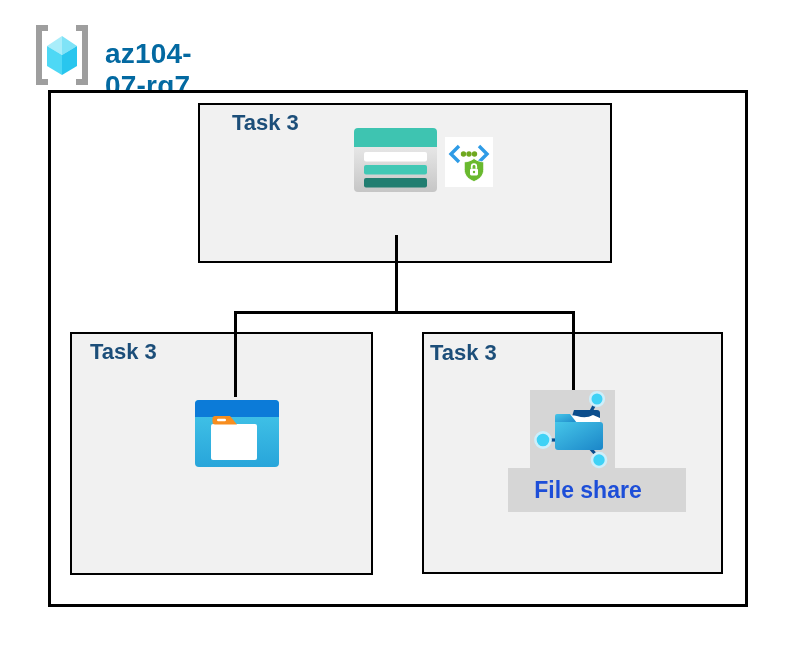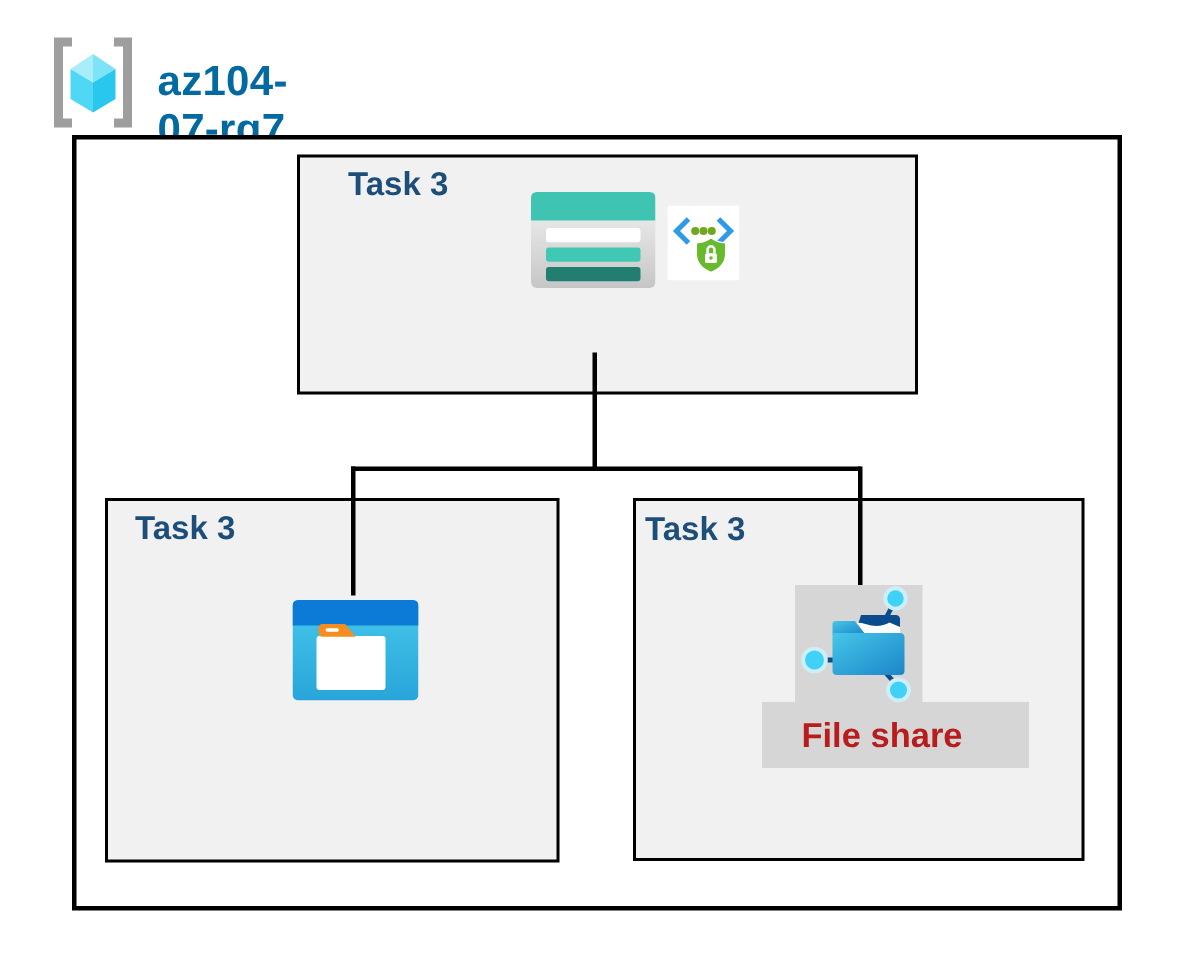--- a/index.html
+++ b/index.html
@@ -58,21 +58,21 @@
     position:absolute; left:530px; top:390px; width:85px; height:80px;
     background:var(--highlight-gray,#D6D6D6); z-index:4;
   }
   .fs-icon { left:530px; top:390px; width:85px; height:80px; z-index:6; }
   .fs-band {
     position:absolute; left:508px; top:468px; width:178px; height:44px;
     background:var(--highlight-gray,#D6D6D6); z-index:5;
     display:flex; align-items:center; justify-content:center;
   }
   .fs-band .fs-text {
-    font-size:23px; font-weight:bold; color:#b91c1c; white-space:nowrap;
+    font-size:23px; font-weight:bold; color:#1d4ed8; white-space:nowrap;
     transform:translateX(-9px);
   }
 </style>
 </head>
 <body>
 
 <div class="stage">
 
   <div class="rg-header">
     <svg class="rg-icon" viewBox="0 0 60 62">

